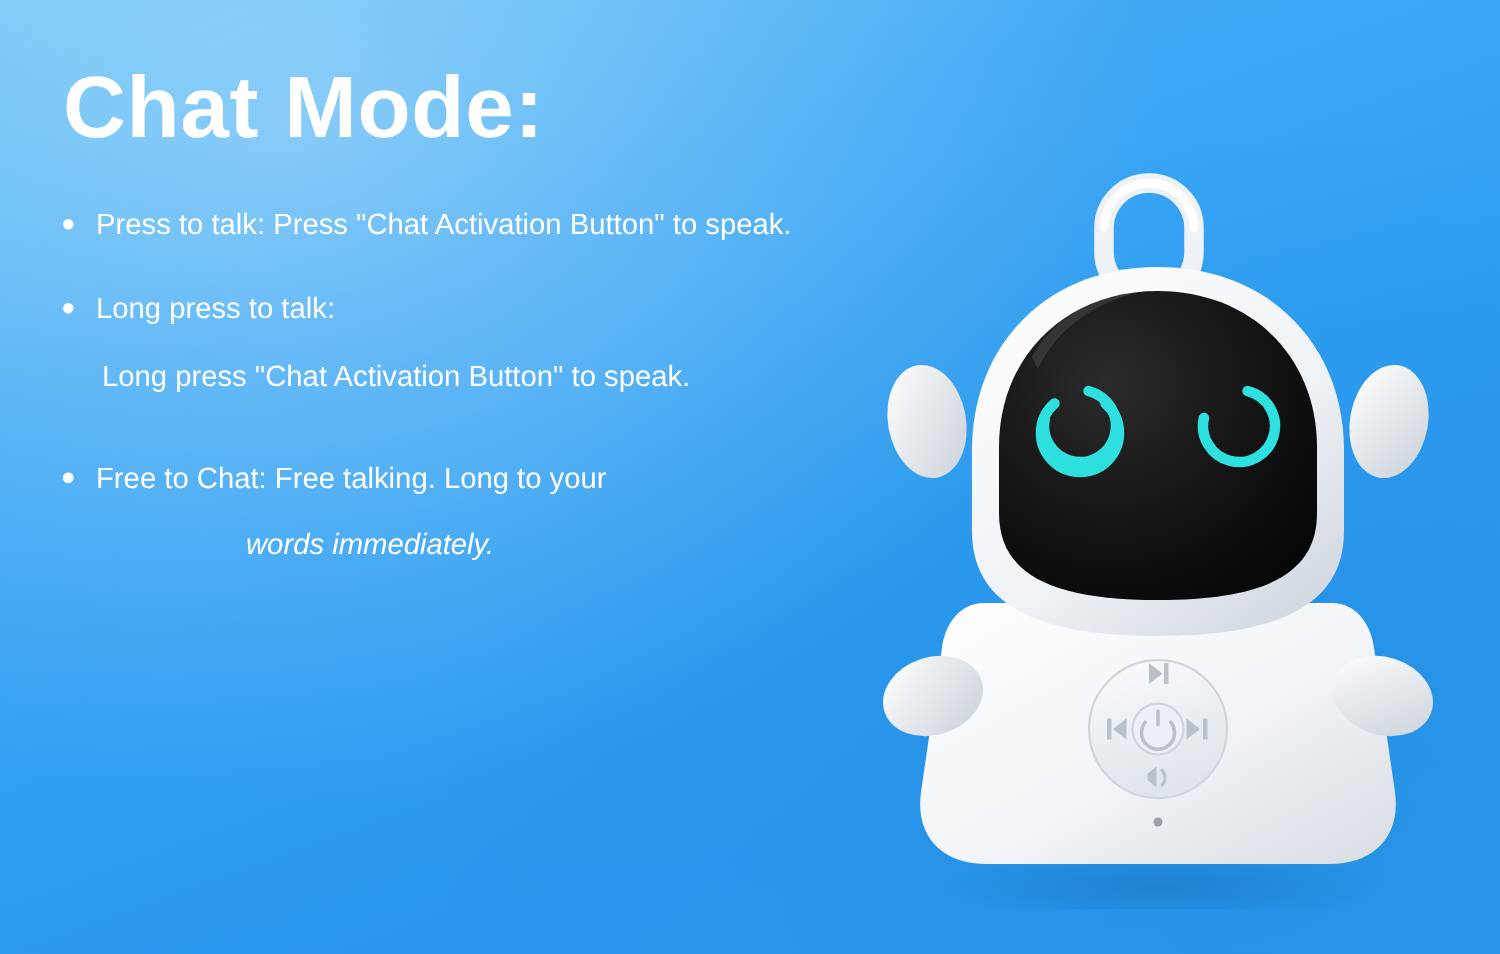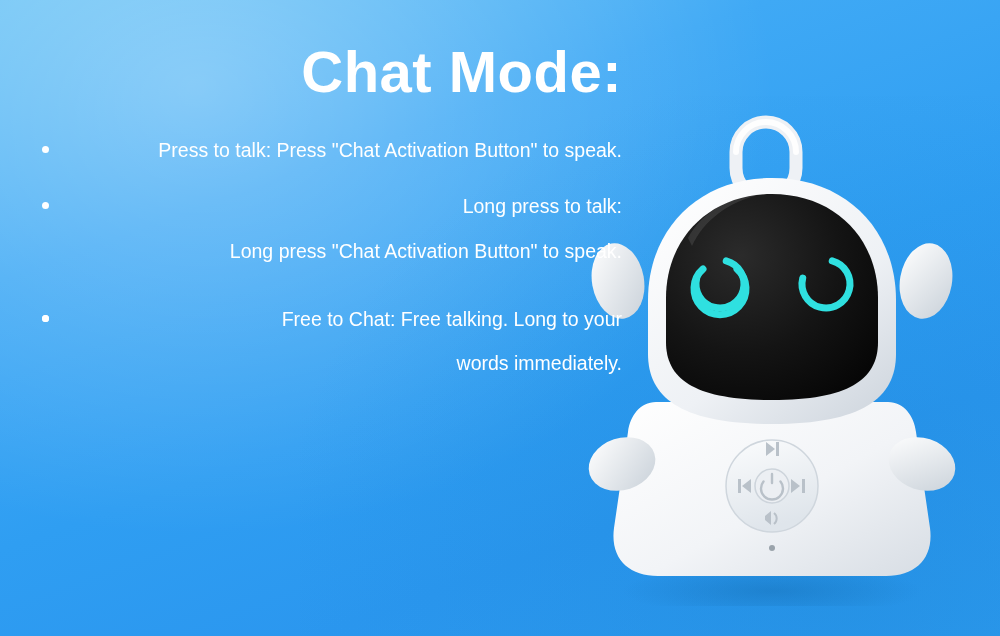--- a/index.html
+++ b/index.html
@@ -11,21 +11,20 @@
     height: 636px;
     overflow: hidden;
     font-family: "Liberation Sans", sans-serif;
   }
   #page {
     position: relative;
     width: 1000px;
     height: 636px;
     background: linear-gradient(160deg, #63c0f5 0%, #3fa9f5 28%, #2f9ef2 55%, #2b97ef 75%, #2e9bf0 100%);
     overflow: hidden;
-    text-align: right;
   }
   
   #page::before {
     content: "";
     position: absolute;
     left: -120px;
     top: -160px;
     width: 900px;
     height: 700px;
     background: radial-gradient(ellipse at 35% 35%, rgba(255,255,255,0.32) 0%, rgba(255,255,255,0.12) 42%, rgba(255,255,255,0) 70%);
@@ -80,20 +79,21 @@
     border-radius: 50%;
     background: #ffffff;
   }
   .bullet .line2 {
     display: block;
     margin-top: 18px;
     padding-left: 4px;
   }
   .bullet .line2.indent-more {
     padding-left: 100px;
+    font-style: italic;
   }
   .b1 { margin-top: 2px; }
   .b2 { margin-top: 14px; }
   .b3 { margin-top: 42px; }
   .b4 { margin-top: 36px; }
 
   
   .robot {
     position: absolute;
     left: 560px;

